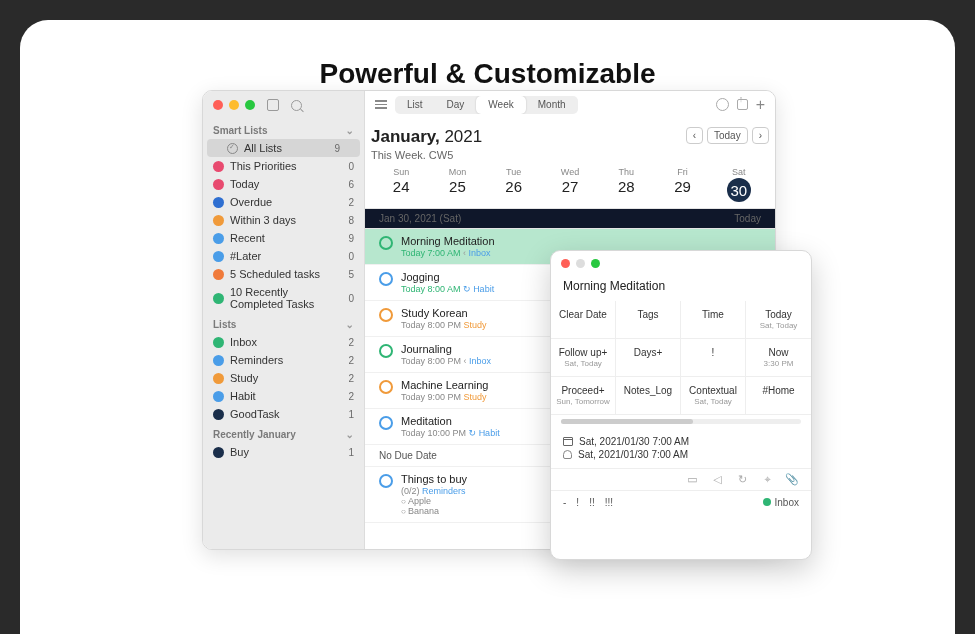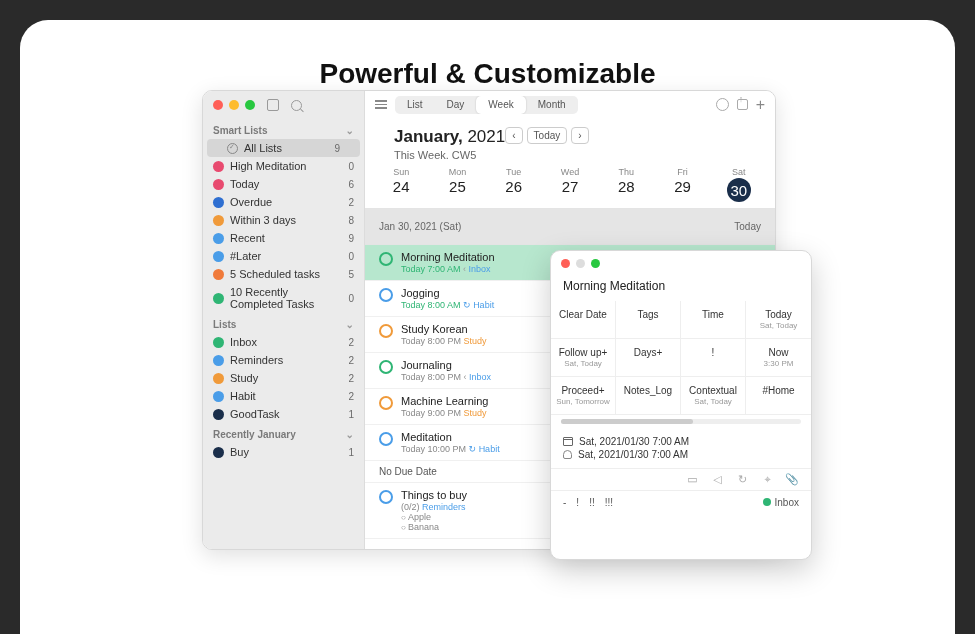--- a/index.html
+++ b/index.html
@@ -32,34 +32,34 @@
 .hamb span { width:12px; height:1.5px; background:#888; }
 .seg { display:flex; background:#eee; border-radius:5px; height:18px; overflow:hidden; }
 .seg div { padding:0 12px; font-size:10px; color:#555; display:flex; align-items:center; cursor:pointer; }
 .seg div.active { background:#fff; border-radius:5px; box-shadow:0 0 2px rgba(0,0,0,.2); }
 .toolbar .sp { flex:1; }
 .tb-circle { width:13px; height:13px; border:1px solid #aaa; border-radius:50%; cursor:pointer; }
 .tb-share { width:11px; height:11px; border:1px solid #aaa; border-radius:2px; position:relative; cursor:pointer; }
 .tb-share::after { content:"↑"; position:absolute; top:-6px; left:1px; font-size:9px; color:#aaa; }
 .tb-plus { font-size:16px; color:#888; cursor:pointer; line-height:1; }
 
-.cal-head { padding:8px 29px 6px; display:flex; align-items:flex-start; }
+.cal-head { padding:8px 6px 6px; display:flex; justify-content:space-between; align-items:flex-start; }
 .cal-title { font-size:17px; font-weight:400; color:#222; }
 .cal-title b { font-weight:700; }
 .cal-sub { font-size:11px; color:#666; margin-top:2px; }
 .cal-nav { display:flex; gap:4px; align-items:center; }
 .nav-btn { border:1px solid #ccc; background:#fff; border-radius:4px; font-size:10px; padding:2px 6px; color:#555; cursor:pointer; }
 
 .week-row { display:flex; padding:0 8px 6px 8px; }
 .day-col { flex:1; text-align:center; }
 .day-name { font-size:9px; color:#888; }
 .day-num { font-size:15px; color:#222; margin-top:1px; }
 .day-cur .day-num { background:#1a2e4a; color:#fff; width:24px; height:24px; border-radius:50%; display:inline-flex; align-items:center; justify-content:center; }
 
-.date-bar { background:#e5e5e5; border-top:1px solid #e4e4e4; border-bottom:1px solid #e4e4e4; padding:12px 14px; display:flex; justify-content:space-between; font-size:10px; color:#666; }
+.date-bar { background:#0f172a; border-top:1px solid #e4e4e4; border-bottom:1px solid #e4e4e4; padding:4px 14px; display:flex; justify-content:space-between; font-size:10px; color:#666; }
 
 .task-list { flex:1; overflow:hidden; }
 .task { display:flex; gap:8px; padding:6px 14px; border-bottom:1px solid #f0f0f0; align-items:flex-start; cursor:pointer; }
 .task.hl { background:#b7e7ce; }
 .tcircle { width:14px; height:14px; border:2px solid #999; border-radius:50%; flex-shrink:0; margin-top:1px; }
 .tc-green { border-color:#2fb574; }
 .tc-blue { border-color:#4a9de8; }
 .tc-orange { border-color:#f09a3a; }
 .task-body { flex:1; }
 .task-title { font-size:11px; color:#222; }
@@ -117,21 +117,21 @@
           <span class="chev">⌄</span>
         </div>
         <div id="smart-list">
             <div class="side-item sel">
               <span class="dot-check"></span>
               <span>All Lists</span>
               <span class="cnt">9</span>
             </div>
             <div class="side-item">
               <span class="dot" style="background: rgb(232, 74, 111);"></span>
-              <span>High Meditation</span>
+              <span>This Priorities</span>
               <span class="cnt">0</span>
             </div>
             <div class="side-item">
               <span class="dot" style="background: rgb(232, 74, 111);"></span>
               <span>Today</span>
               <span class="cnt">6</span>
             </div>
             <div class="side-item">
               <span class="dot" style="background: rgb(47, 111, 209);"></span>
               <span>Overdue</span>

